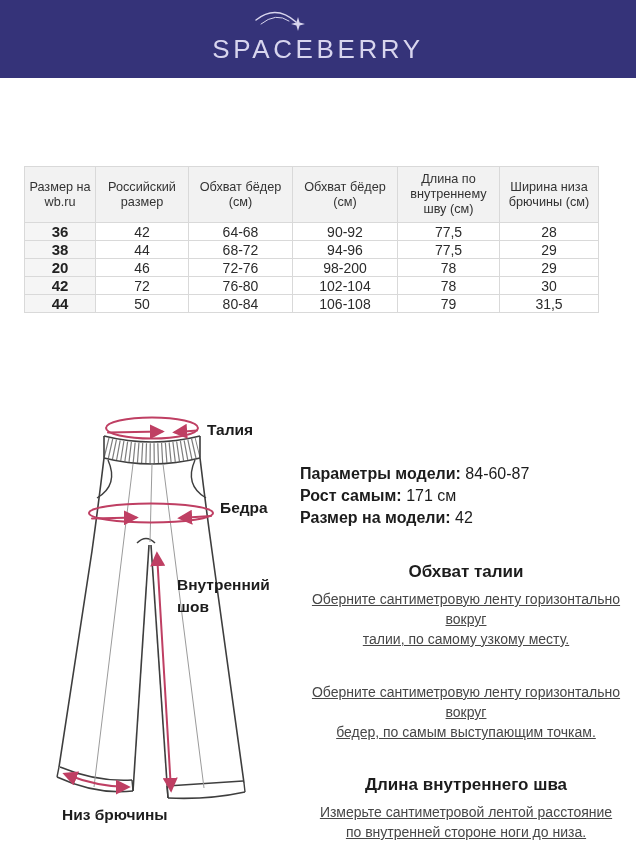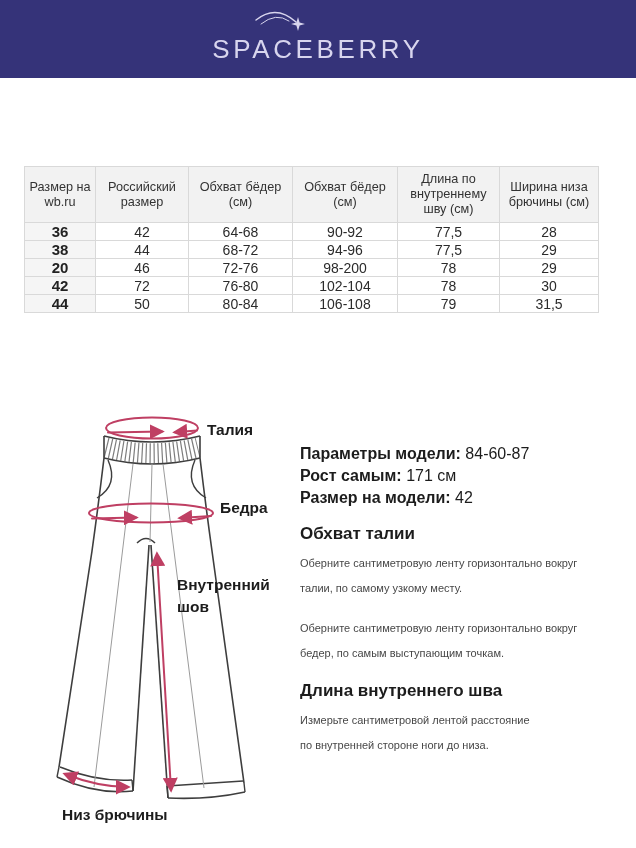--- a/index.html
+++ b/index.html
@@ -62,31 +62,32 @@
   .crease-stroke{stroke:var(--crease);fill:none;stroke-width:1;}
   .accent-stroke{stroke:var(--accent);fill:none;stroke-width:2;stroke-linecap:round;}
   .accent-fill{fill:var(--accent);}
   .diagram-label{
     font-family:"Liberation Sans", sans-serif;
     font-size:15.5px;font-weight:700;fill:var(--text-dark);
   }
 
   
   .info-col{position:absolute;left:300px;top:443px;width:332px;}
-  .model-info{font-size:16px;color:var(--text-dark);}
+  .model-info{font-size:16px;color:var(--text-dark);margin-top:20px;}
   .model-info .row{line-height:22px;}
   .model-info .lbl{font-weight:700;}
   .guide-section .guide-title{
     font-size:17px;font-weight:700;color:var(--text-dark);
   }
   .guide-section .guide-text{
-    margin-top:7px;font-size:11px;line-height:25px;color:var(--text-body);
+    margin-top:7px;font-size:14px;line-height:20px;color:var(--text-body);
     white-space:pre-line;
-  }
-  .guide-section{margin-top:15px;}
+    text-decoration:underline;
+  }
+  .guide-section{margin-top:33px;text-align:center;}
   .guide-section:first-of-type{margin-top:38px;}
 </style>
 </head>
 <body>
 
 <div class="page">
 
   <div class="brand-bar">
     <div class="brand-logo">SPACEBERRY</div>
     <svg class="comet" width="84" height="38" viewBox="0 0 84 38">

